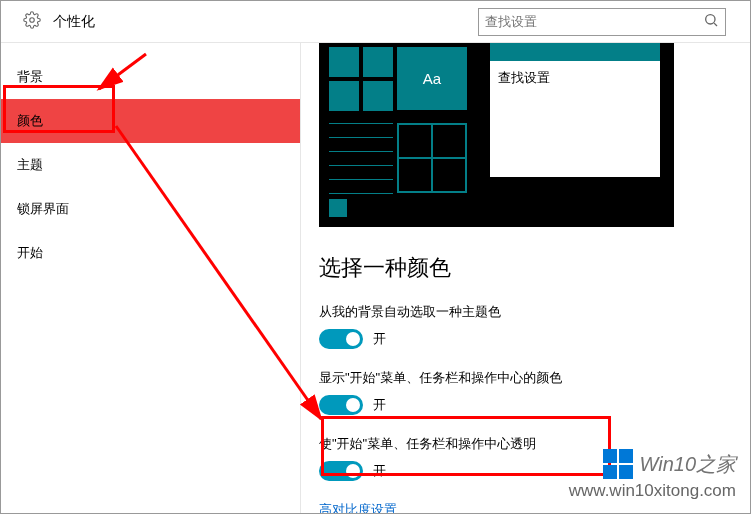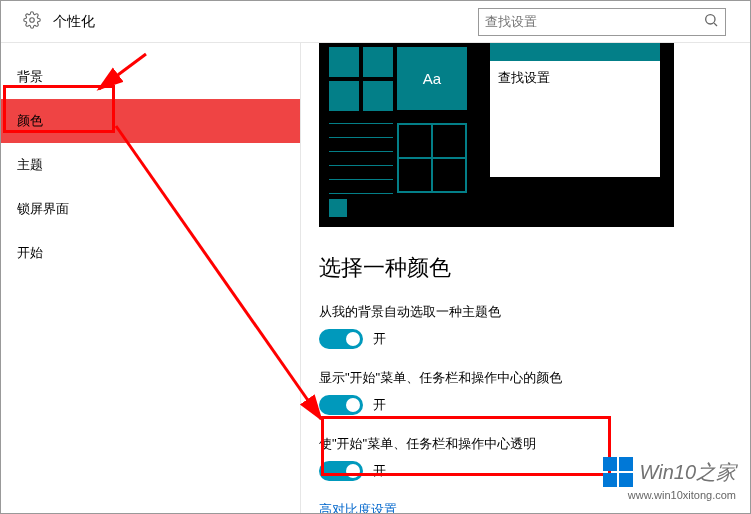--- a/index.html
+++ b/index.html
@@ -162,21 +162,21 @@
   .wm-logo{
     display:flex; align-items:center; justify-content:flex-end;
     gap:6px;
   }
   .wm-win{
     display:grid; grid-template-columns:1fr 1fr; grid-template-rows:1fr 1fr;
     gap:2px; width:30px; height:30px;
   }
   .wm-win div{background:#0078d7;}
   .wm-text{ font-size:20px; color:#737373; font-weight:400; font-style:italic;}
-  .wm-url{ font-size:11px; color:#666; margin-top:2px;}
+  .wm-url{ font-size:17px; color:#666; margin-top:2px;}
 </style>
 </head>
 <body>
 
 <div class="header">
   <span>
     <svg class="gear-icon" viewBox="0 0 24 24" fill="none" stroke="currentColor" stroke-width="1.5">
       <circle cx="12" cy="12" r="3"></circle>
       <path d="M19.4 15a1.65 1.65 0 0 0 .33 1.82l.06.06a2 2 0 1 1-2.83 2.83l-.06-.06a1.65 1.65 0 0 0-1.82-.33 1.65 1.65 0 0 0-1 1.51V21a2 2 0 0 1-4 0v-.09a1.65 1.65 0 0 0-1-1.51 1.65 1.65 0 0 0-1.82.33l-.06.06a2 2 0 1 1-2.83-2.83l.06-.06a1.65 1.65 0 0 0 .33-1.82 1.65 1.65 0 0 0-1.51-1H3a2 2 0 0 1 0-4h.09a1.65 1.65 0 0 0 1.51-1 1.65 1.65 0 0 0-.33-1.82l-.06-.06a2 2 0 1 1 2.83-2.83l.06.06a1.65 1.65 0 0 0 1.82.33h0a1.65 1.65 0 0 0 1-1.51V3a2 2 0 0 1 4 0v.09a1.65 1.65 0 0 0 1 1.51h0a1.65 1.65 0 0 0 1.82-.33l.06-.06a2 2 0 1 1 2.83 2.83l-.06.06a1.65 1.65 0 0 0-.33 1.82v0a1.65 1.65 0 0 0 1.51 1H21a2 2 0 0 1 0 4h-.09a1.65 1.65 0 0 0-1.51 1z"></path>
     </svg>

